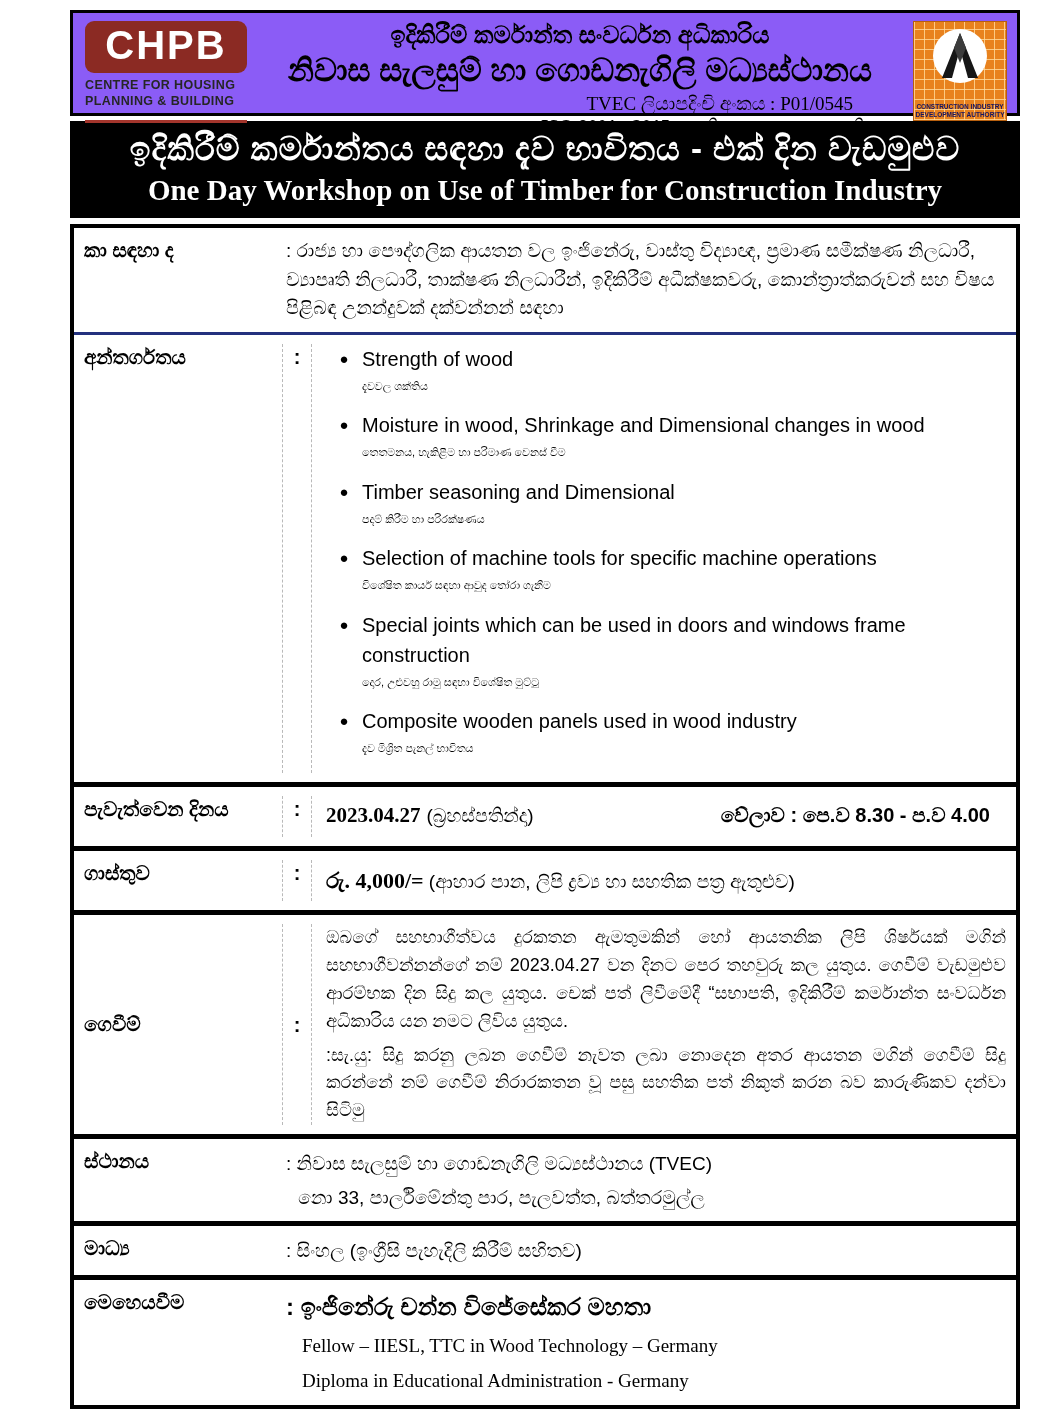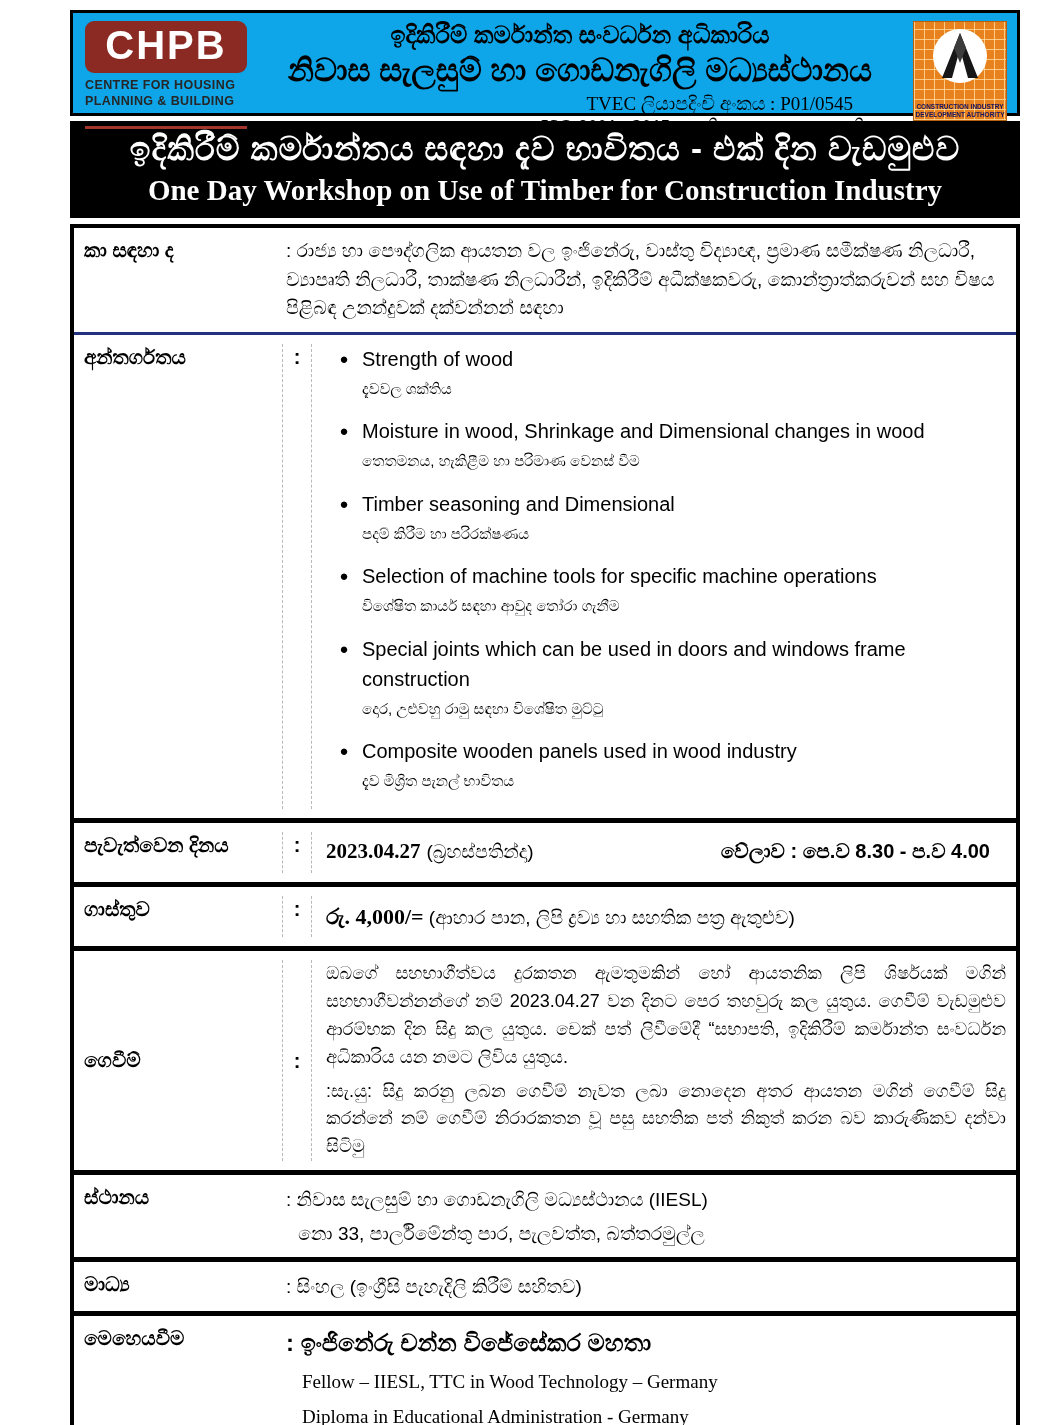--- a/index.html
+++ b/index.html
@@ -4,26 +4,26 @@
 <style>
   html,body { margin:0; padding:0; }
   body {
     width:1050px; height:1425px; background:#ffffff; color:#000;
     font-family:"Liberation Sans", sans-serif; position:relative; overflow:hidden;
   }
   .flyer { position:absolute; left:70px; top:10px; width:950px; }
 
   
   .header-box { border:3px solid #000; display:flex; align-items:flex-start;
-    padding:8px 10px 4px 12px; height:106px; box-sizing:border-box; background:#0ea5e9; }
+    padding:8px 10px 4px 12px; height:106px; box-sizing:border-box; background:#8b5cf6; }
   .chpb { width:162px; flex-shrink:0; }
   .chpb-box { background:#8b2a23; border-radius:9px; color:#fff; font-size:40px;
     font-weight:bold; text-align:center; line-height:1.05; padding:3px 0 7px; letter-spacing:2px; }
   .chpb-cap { margin-top:4px; font-size:12.5px; font-weight:bold; color:#262626;
-    line-height:1.3; border-bottom:3px solid #a3352c; padding-bottom:16px; letter-spacing:.4px; }
+    line-height:1.3; border-bottom:3px solid #a3352c; padding-bottom:10px; letter-spacing:.4px; }
   .header-mid { flex:1; padding:0 8px; min-width:0; }
   .h-org1 { text-align:center; font-weight:bold; font-size:24px; }
   .h-org2 { text-align:center; font-weight:bold; font-size:32px; margin-top:3px; }
   .h-tvec { text-align:right; font-family:"Liberation Serif",serif; font-size:19px; margin-top:4px; padding-right:52px; }
   .h-iso  { text-align:right; font-family:"Liberation Serif",serif; font-size:19px; margin-top:1px; padding-right:40px;text-decoration:underline; }
   .cida { width:92px; height:98px; position:relative; flex-shrink:0; background-color:#e8821e;
     background-image:
       repeating-linear-gradient(0deg,  rgba(255,215,150,.85) 0 1px, transparent 1px 10px),
       repeating-linear-gradient(90deg, rgba(255,215,150,.85) 0 1px, transparent 1px 10px);
     border:1px solid #b65f0e; }
@@ -44,21 +44,21 @@
   .cols2 { grid-template-columns:188px 1fr; }
   .label { font-weight:bold; font-size:20px; padding-top:2px; }
   .colon-cell { border-left:1px dashed #b9b9b9; border-right:1px dashed #b9b9b9;
     text-align:center; font-weight:bold; font-size:20px; padding-top:2px; }
   .content { padding-left:14px; font-size:19px; line-height:1.5; }
 
   .row-contents { border-top:3px solid #23317e !important; min-height:345px; }
   .b-item { display:flex; margin-bottom:16px; }
   .b-dot { width:36px; text-align:center; font-size:15px; padding-top:4px; flex-shrink:0; }
   .b-en { font-family:Liberation Sans, sans-serif; font-size:20px; }
-  .b-si { font-size:15px; margin-top:4px; }
+  .b-si { font-size:11px; margin-top:4px; }
 
   .row-date .content { display:flex; align-items:baseline; padding-top:4px; padding-bottom:6px; }
   .d-date { font-family:"Liberation Serif",serif; font-weight:bold; font-size:21px; }
   .d-weekday { font-size:19px; margin-left:6px; }
   .d-time { font-weight:bold; font-size:20px; margin-left:auto; margin-right:16px; }
 
   .row-fee .content { padding-top:4px; padding-bottom:4px; }
   .f-amount { font-family:"Liberation Serif",serif; font-weight:bold; font-size:22px; }
   .f-note { font-size:19px; }
 
@@ -196,21 +196,21 @@
         </div>
       <div class="content">
         <div class="p-para">ඔබගේ සහභාගීත්වය දුරකතන ඇමතුමකින් හෝ ආයතනික ලිපි ශිර්ෂයක් මගින් සහභාගීවන්නන්ගේ නම් 2023.04.27 වන දිනට පෙර තහවුරු කල යුතුය. ගෙවීම් වැඩමුළුව ආරම්භක දින සිදු කල යුතුය. චෙක් පත් ලිවීමේදී “සභාපති, ඉදිකිරීම් කර්මාන්ත සංවර්ධන අධිකාරිය යන නමට ලිවිය යුතුය.</div>
         <div class="p-para">:සැ.යු: සිදු කරනු ලබන ගෙවීම් නැවත ලබා නොදෙන අතර ආයතන මගින් ගෙවීම් සිදු කරන්නේ නම් ගෙවීම් නිරාරකතන වූ පසු සහතික පත් නිකුත් කරන බව කාරුණිකව දන්වා සිටිමු</div>
       </div>
     </div>
 
     <div class="row cols2 row-location">
       <div class="label">ස්ථානය</div>
       <div class="content">
-        <div>:  නිවාස සැලසුම් හා ගොඩනැගිලි මධ්‍යස්ථානය (IIESL)</div>
+        <div>:  නිවාස සැලසුම් හා ගොඩනැගිලි මධ්‍යස්ථානය (TVEC)</div>
         <div class="loc-line2">නො 33, පාර්ලිමේන්තු පාර, පැලවත්ත, බත්තරමුල්ල</div>
       </div>
     </div>
 
     <div class="row cols2 row-medium">
       <div class="label">මාධ්‍ය</div>
       <div class="content">:  සිංහල (ඉංග්‍රීසි පැහැදිලි කිරීම් සහිතව)</div>
     </div>
 
     <div class="row cols2 row-facilitator">

